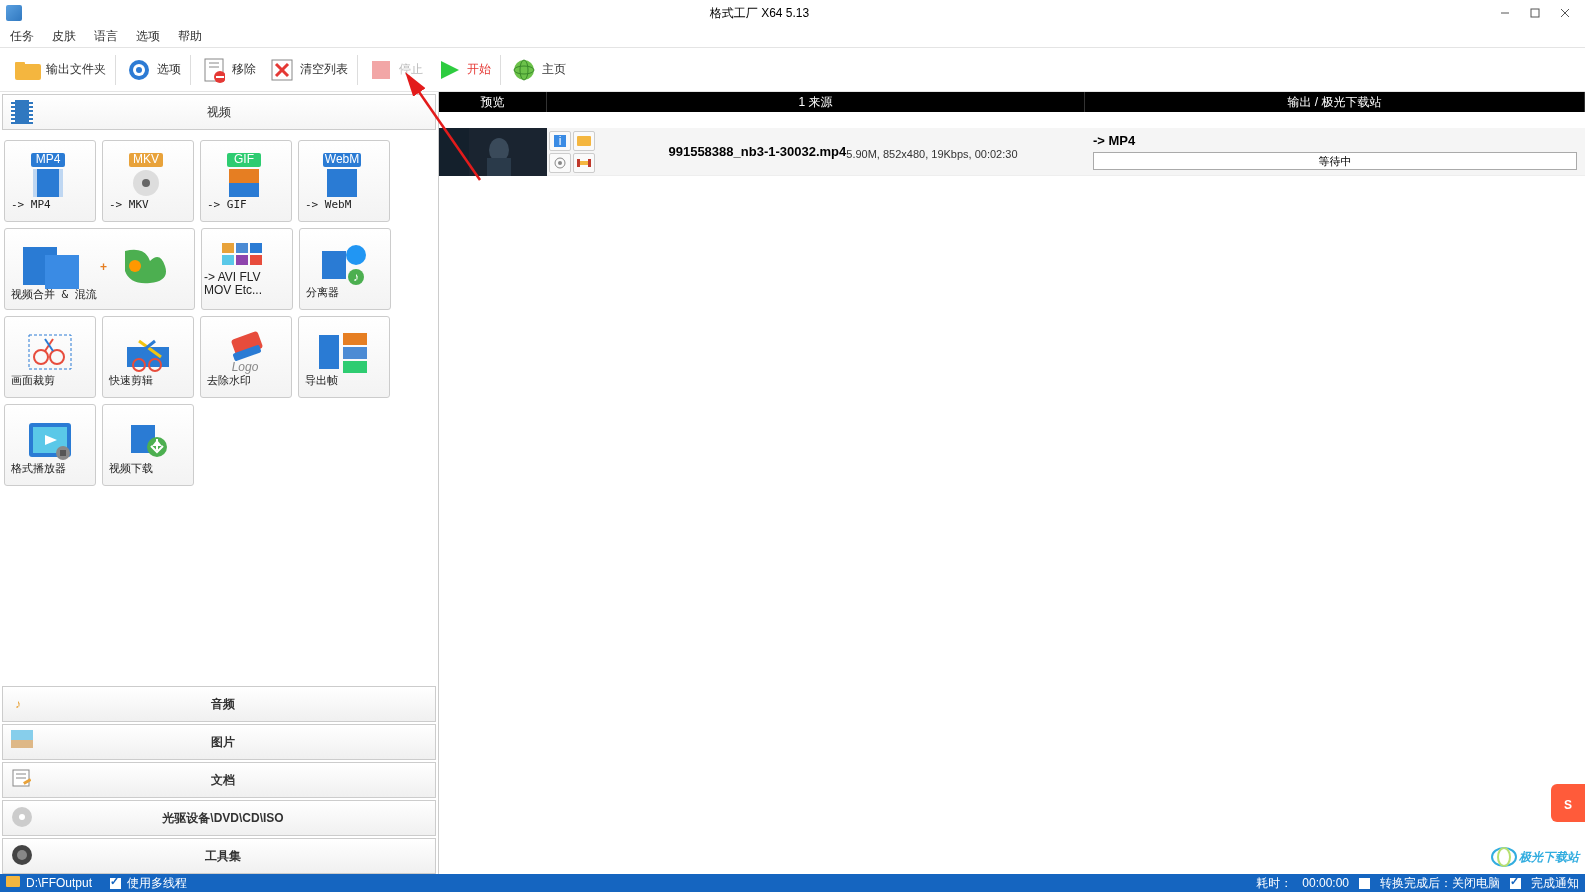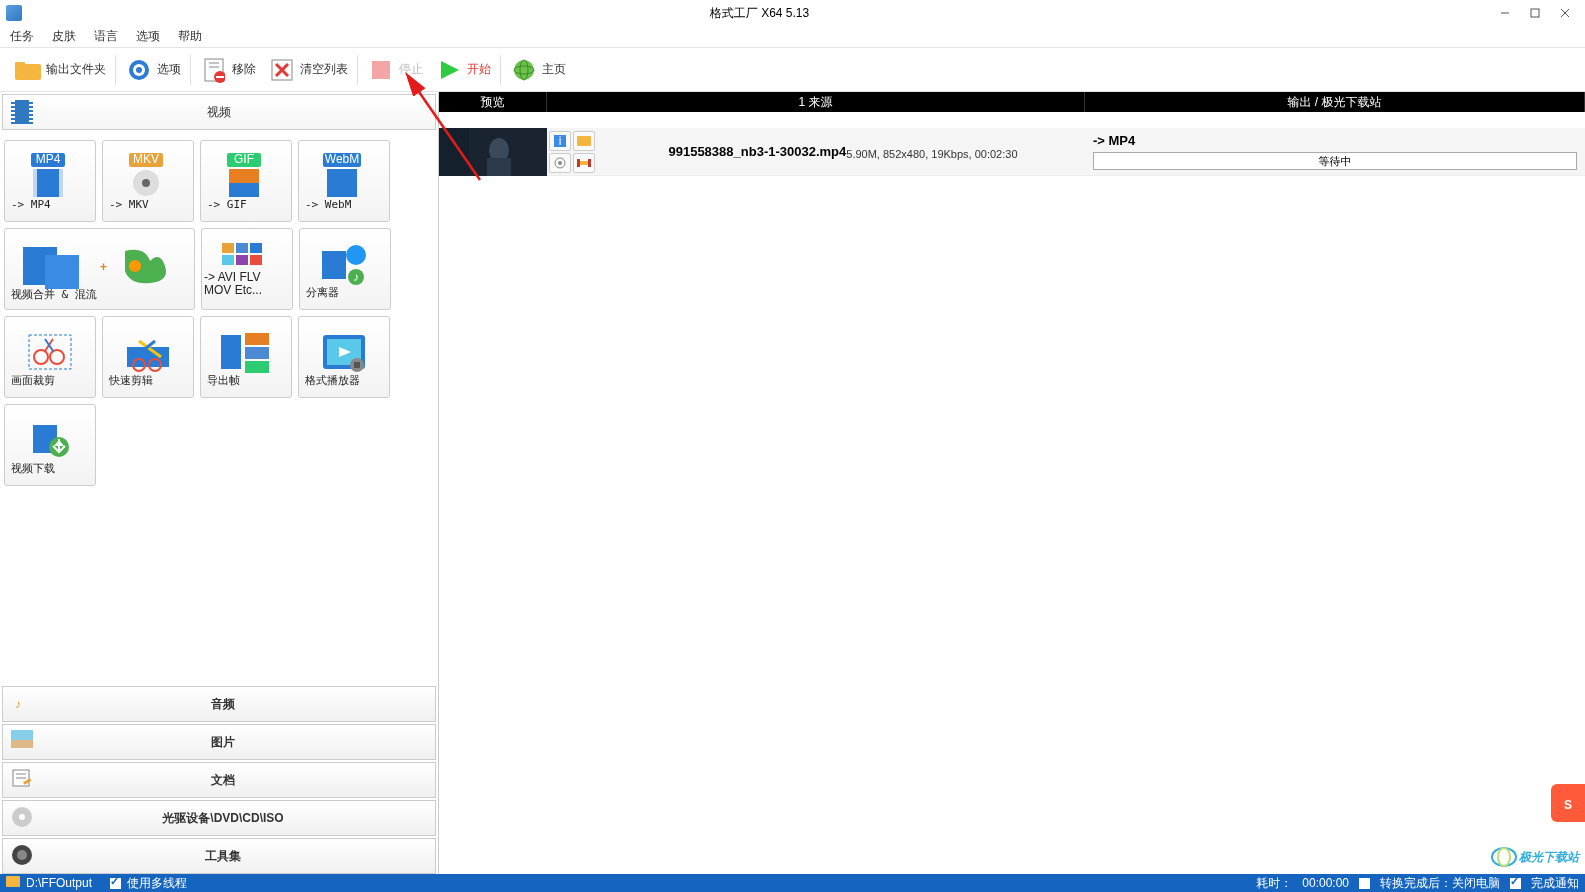--- a/index.html
+++ b/index.html
@@ -307,20 +307,30 @@
         <div class="t-icon">
             <svg width="54" height="46">
               <rect x="6" y="18" width="42" height="20" fill="#2a7bd4"></rect>
               <circle cx="18" cy="36" r="6" fill="none" stroke="#e74c3c" stroke-width="2"></circle>
               <circle cx="34" cy="36" r="6" fill="none" stroke="#e74c3c" stroke-width="2"></circle>
               <line x1="18" y1="12" x2="40" y2="28" stroke="#f1c40f" stroke-width="3"></line>
               <line x1="34" y1="12" x2="14" y2="28" stroke="#2a7bd4" stroke-width="3"></line>
             </svg>
           </div>
         <div class="t-label">快速剪辑</div>
+      </div>
+      <div class="tile">
+        <div class="t-icon">
+            <svg width="54" height="46">
+              <rect x="14" y="6" width="28" height="18" rx="3" fill="#e74c3c" transform="rotate(-20 28 15)"></rect>
+              <rect x="14" y="20" width="28" height="8" rx="2" fill="#2a7bd4" transform="rotate(-20 28 24)"></rect>
+              <text x="26" y="42" fill="#888" font-size="10" font-style="italic" text-anchor="middle">Logo</text>
+            </svg>
+          </div>
+        <div class="t-label">去除水印</div>
       </div>
       <div class="tile">
         <div class="t-icon">
             <svg width="54" height="46">
               <rect x="2" y="6" width="20" height="34" fill="#2a7bd4"></rect>
               <rect x="26" y="4" width="24" height="12" fill="#e67e22"></rect>
               <rect x="26" y="18" width="24" height="12" fill="#4c8bd4"></rect>
               <rect x="26" y="32" width="24" height="12" fill="#2ecc71"></rect>
             </svg>
           </div>

